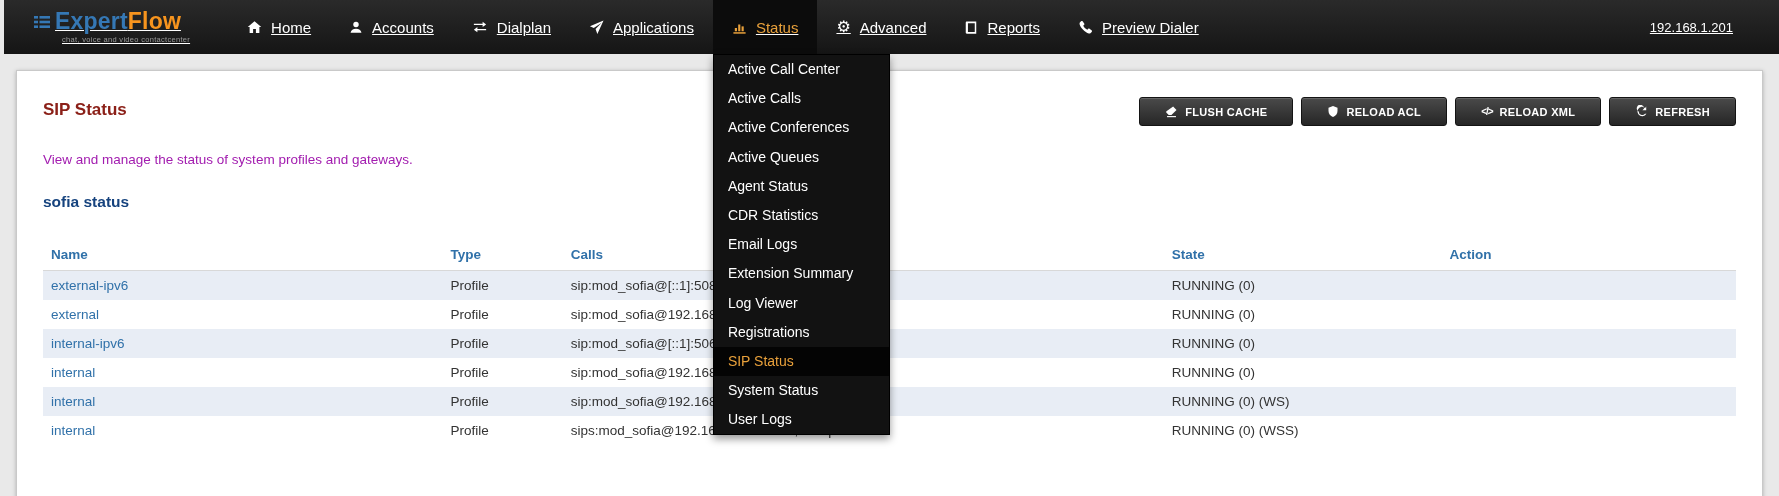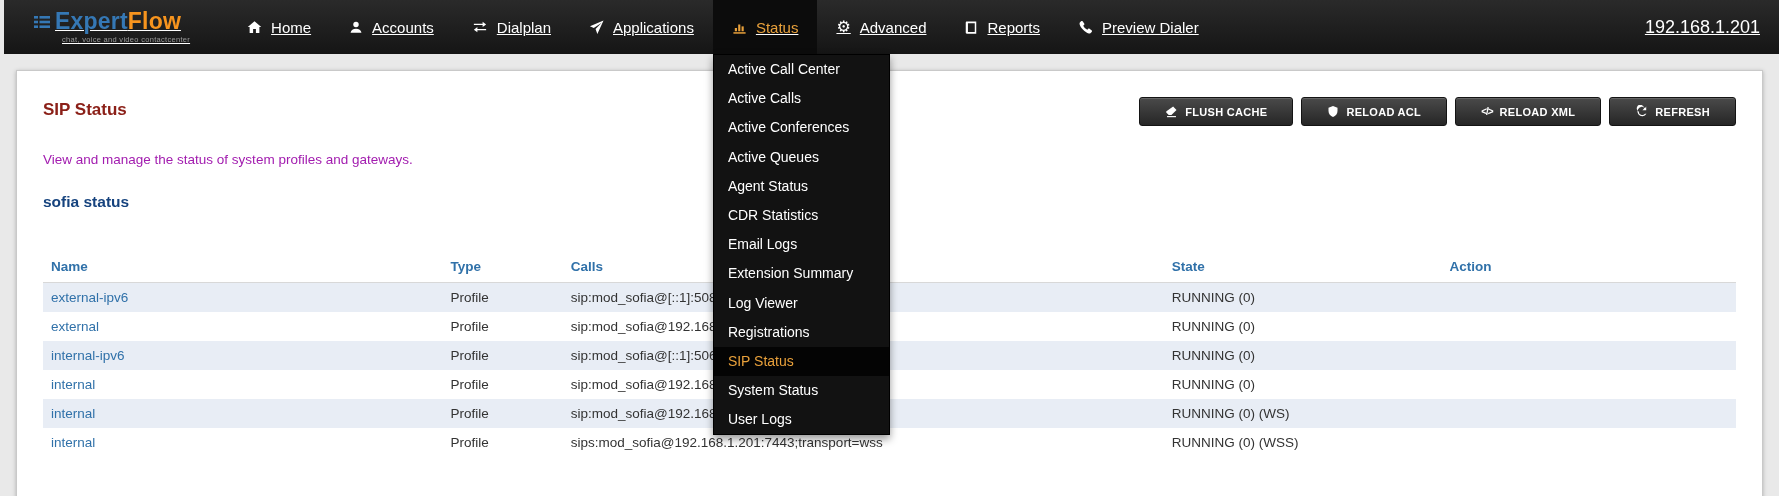--- a/index.html
+++ b/index.html
@@ -25,21 +25,21 @@
   .nav-menu { display:flex; align-items:stretch; margin-left:38px; }
   .nav-item {
     display:flex; align-items:center; gap:9px; padding:0 19px;
     font-size:15px; color:#fff; cursor:pointer; position:relative; white-space:nowrap;
   }
   .nav-item .nav-icon { display:flex; align-items:center; }
   .nav-item .nav-icon svg { display:block; }
   .nav-item.active { background:#0c0c0c; color:#e9a13b; }
   .gear-glyph { font-size:16px; line-height:1; }
 
-  .server-ip { margin-left:auto; margin-right:23px; align-self:center; font-size:18px; color:#fff; }
+  .server-ip { margin-left:auto; margin-right:50px; align-self:center; font-size:13px; color:#fff; }
 
   
   .dropdown {
     position:absolute; top:54px; left:0; width:177px;
     background:#121212; border:1px solid #000; z-index:200;
     box-shadow:0 4px 8px rgba(0,0,0,.4);
     color:#fff; font-weight:normal;
   }
   .menu-item {
     padding:0 14px; height:29.2px; line-height:29.2px; font-size:14px;
@@ -67,21 +67,21 @@
     box-shadow:inset 0 1px 0 rgba(255,255,255,.15);
   }
   .tbtn-icon { display:flex; align-items:center; }
   .tbtn-icon svg { display:block; }
   .code-glyph { font-size:10px; font-weight:bold; letter-spacing:-1px; }
 
   .page-desc { margin-top:26px; font-size:13.5px; color:#a21caf; }
   .section-title { margin-top:26px; font-size:15.5px; font-weight:bold; color:#16437e; }
 
   
-  table.status-table { margin-top:40px; width:100%; border-collapse:collapse; font-size:13.5px; }
+  table.status-table { margin-top:28px; width:100%; border-collapse:collapse; font-size:13.5px; }
   .status-table th {
     text-align:left; color:#3071a9; font-weight:bold;
     padding:8px 8px; border-bottom:1px solid #d8d8d8;
   }
   .status-table td { padding:7px 8px; color:#333; }
   .status-table tbody tr:nth-child(odd) { background:#e8edf5; }
   .status-table tbody tr:nth-child(even) { background:#fff; }
   .col-name { width:23.6%; } .col-type { width:7.1%; } .col-data { width:35.5%; }
   .col-state { width:16.4%; } .col-action { width:17.4%; }
   .profile-link { color:#3071a9; text-decoration:none; cursor:pointer; }

